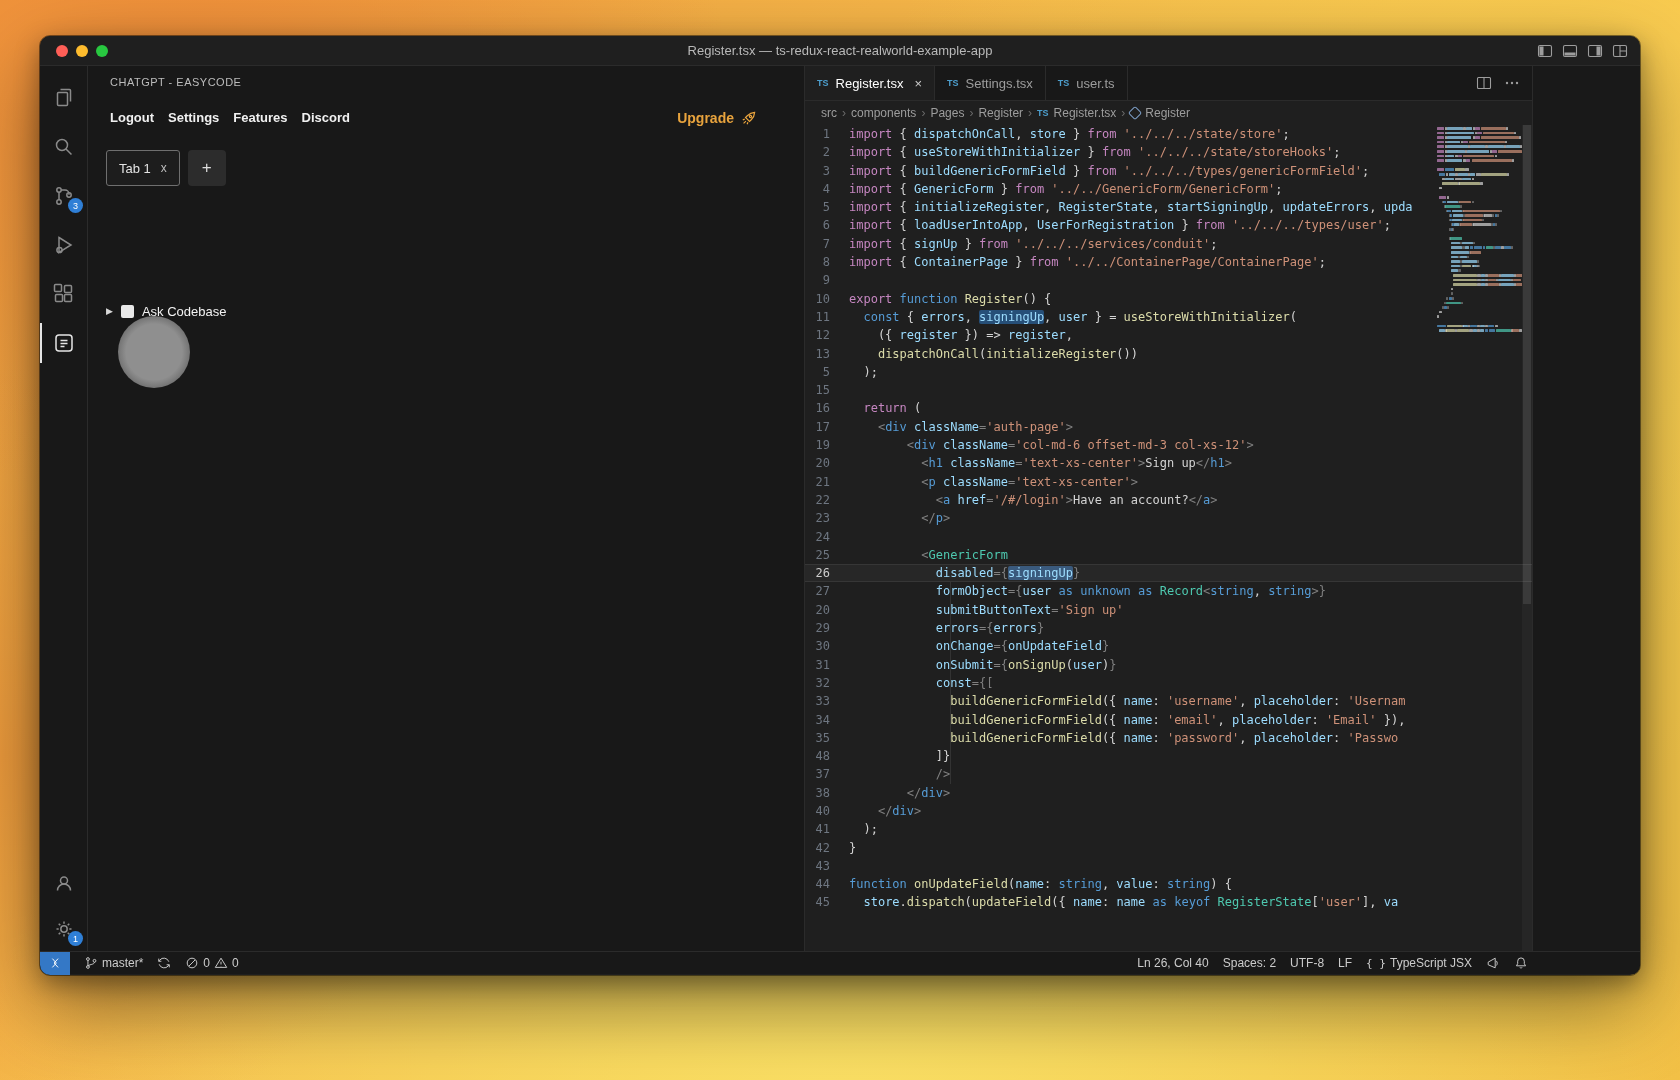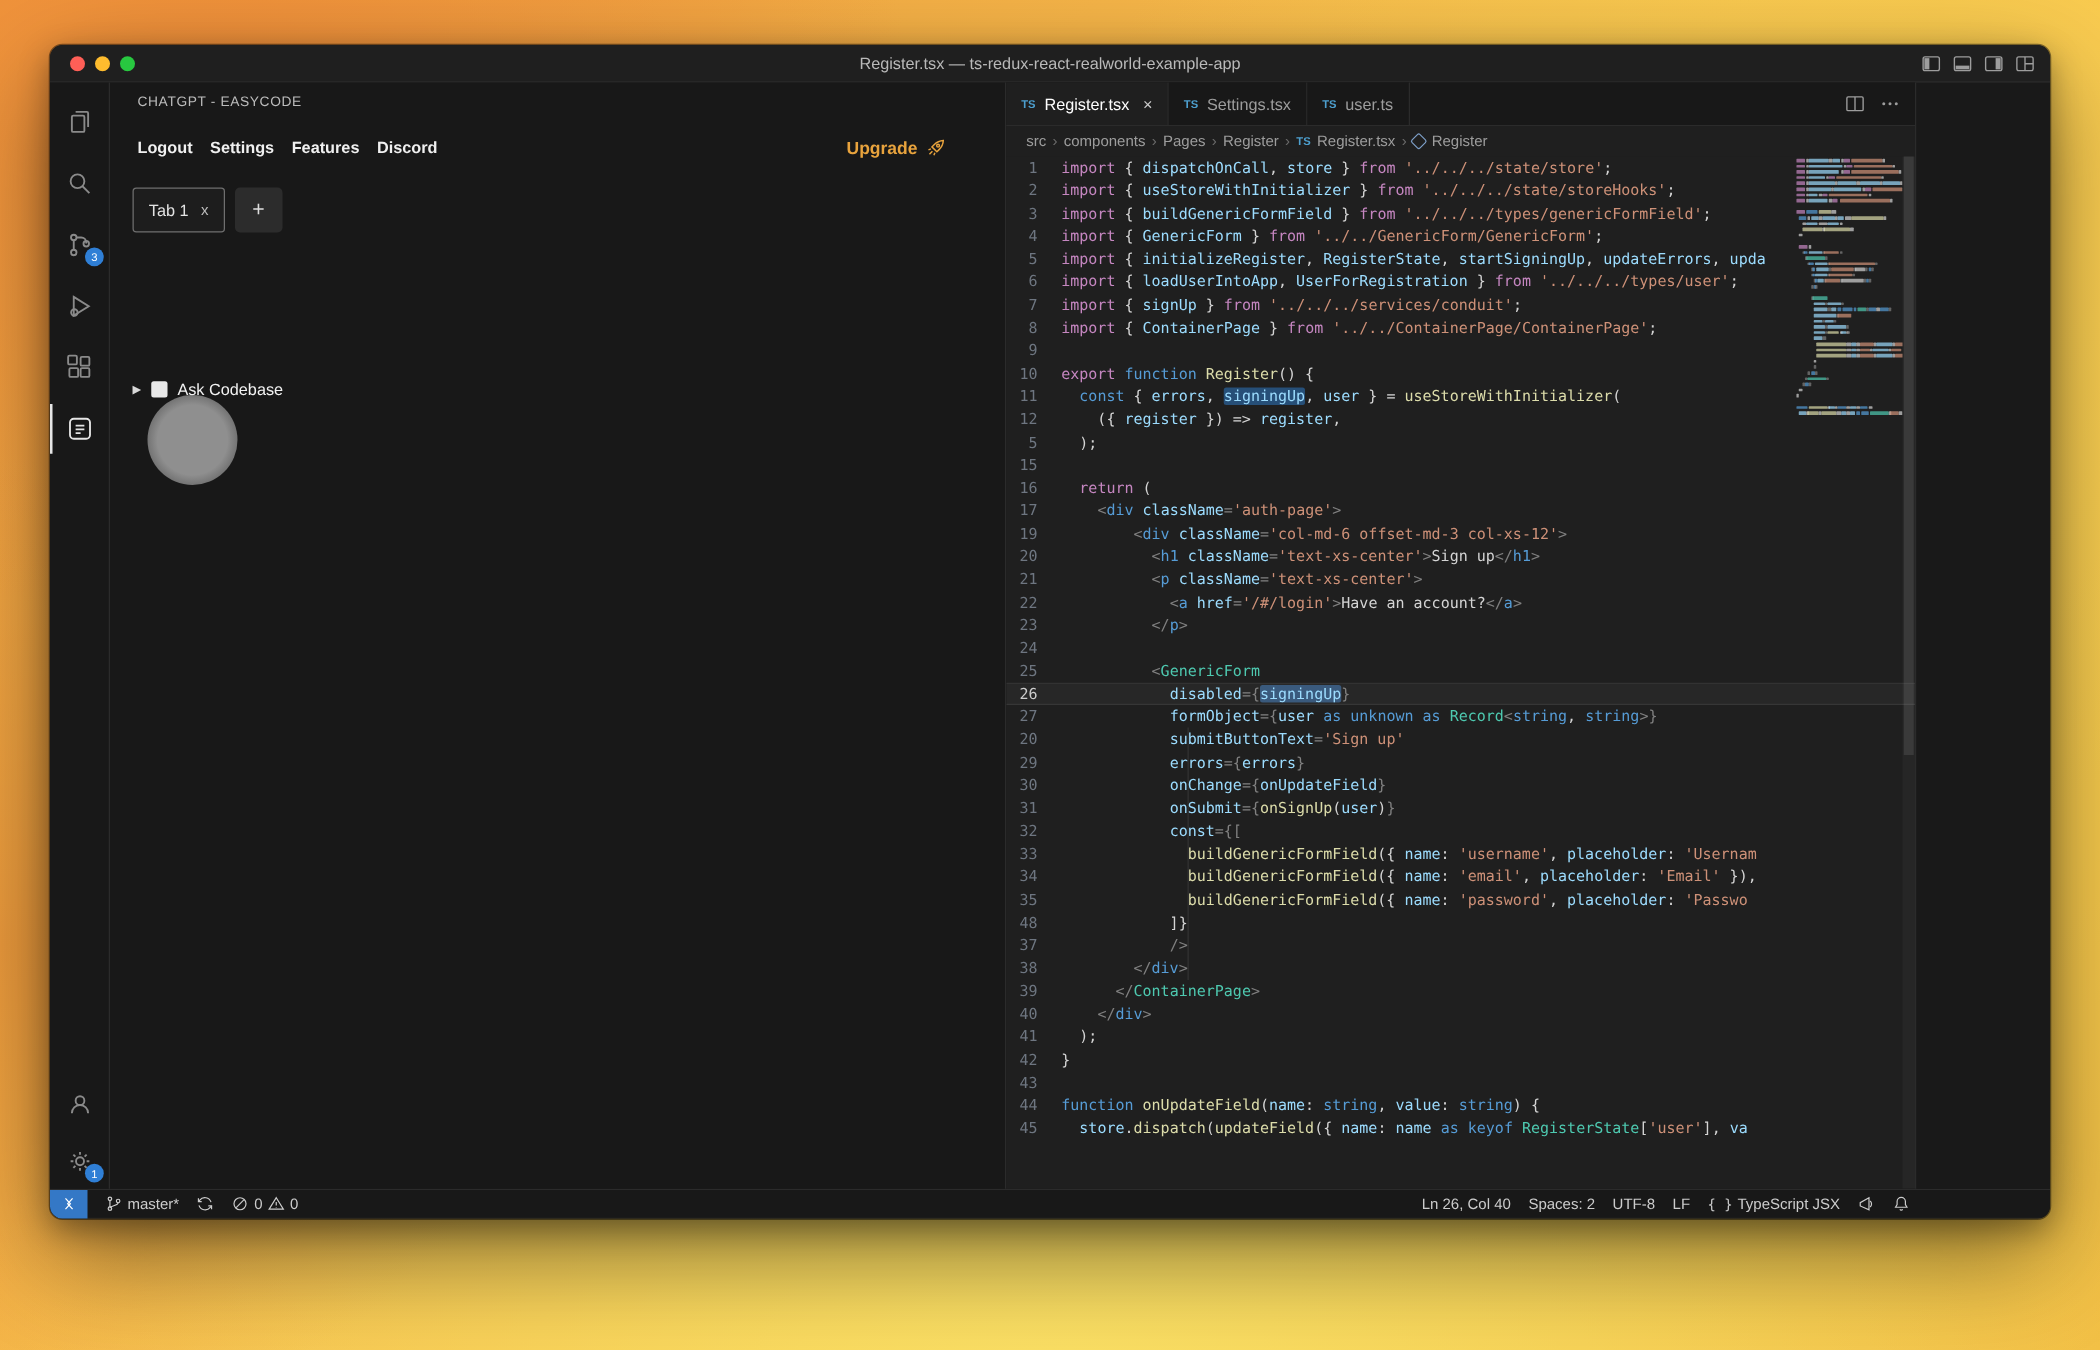--- a/index.html
+++ b/index.html
@@ -302,20 +302,21 @@
               <div class="code-line"><span class="ln">3</span><span class="lc"><span style="color: rgb(197, 134, 192);">import</span><span style="color: rgb(212, 212, 212);"> { </span><span style="color: rgb(156, 220, 254);">buildGenericFormField</span><span style="color: rgb(212, 212, 212);"> } </span><span style="color: rgb(197, 134, 192);">from</span><span style="color: rgb(212, 212, 212);"> </span><span style="color: rgb(206, 145, 120);">'../../../types/genericFormField'</span><span style="color: rgb(212, 212, 212);">;</span></span></div>
               <div class="code-line"><span class="ln">4</span><span class="lc"><span style="color: rgb(197, 134, 192);">import</span><span style="color: rgb(212, 212, 212);"> { </span><span style="color: rgb(156, 220, 254);">GenericForm</span><span style="color: rgb(212, 212, 212);"> } </span><span style="color: rgb(197, 134, 192);">from</span><span style="color: rgb(212, 212, 212);"> </span><span style="color: rgb(206, 145, 120);">'../../GenericForm/GenericForm'</span><span style="color: rgb(212, 212, 212);">;</span></span></div>
               <div class="code-line"><span class="ln">5</span><span class="lc"><span style="color: rgb(197, 134, 192);">import</span><span style="color: rgb(212, 212, 212);"> { </span><span style="color: rgb(156, 220, 254);">initializeRegister</span><span style="color: rgb(212, 212, 212);">, </span><span style="color: rgb(156, 220, 254);">RegisterState</span><span style="color: rgb(212, 212, 212);">, </span><span style="color: rgb(156, 220, 254);">startSigningUp</span><span style="color: rgb(212, 212, 212);">, </span><span style="color: rgb(156, 220, 254);">updateErrors</span><span style="color: rgb(212, 212, 212);">, </span><span style="color: rgb(156, 220, 254);">upda</span></span></div>
               <div class="code-line"><span class="ln">6</span><span class="lc"><span style="color: rgb(197, 134, 192);">import</span><span style="color: rgb(212, 212, 212);"> { </span><span style="color: rgb(156, 220, 254);">loadUserIntoApp</span><span style="color: rgb(212, 212, 212);">, </span><span style="color: rgb(156, 220, 254);">UserForRegistration</span><span style="color: rgb(212, 212, 212);"> } </span><span style="color: rgb(197, 134, 192);">from</span><span style="color: rgb(212, 212, 212);"> </span><span style="color: rgb(206, 145, 120);">'../../../types/user'</span><span style="color: rgb(212, 212, 212);">;</span></span></div>
               <div class="code-line"><span class="ln">7</span><span class="lc"><span style="color: rgb(197, 134, 192);">import</span><span style="color: rgb(212, 212, 212);"> { </span><span style="color: rgb(156, 220, 254);">signUp</span><span style="color: rgb(212, 212, 212);"> } </span><span style="color: rgb(197, 134, 192);">from</span><span style="color: rgb(212, 212, 212);"> </span><span style="color: rgb(206, 145, 120);">'../../../services/conduit'</span><span style="color: rgb(212, 212, 212);">;</span></span></div>
               <div class="code-line"><span class="ln">8</span><span class="lc"><span style="color: rgb(197, 134, 192);">import</span><span style="color: rgb(212, 212, 212);"> { </span><span style="color: rgb(156, 220, 254);">ContainerPage</span><span style="color: rgb(212, 212, 212);"> } </span><span style="color: rgb(197, 134, 192);">from</span><span style="color: rgb(212, 212, 212);"> </span><span style="color: rgb(206, 145, 120);">'../../ContainerPage/ContainerPage'</span><span style="color: rgb(212, 212, 212);">;</span></span></div>
               <div class="code-line"><span class="ln">9</span><span class="lc"></span></div>
               <div class="code-line"><span class="ln">10</span><span class="lc"><span style="color: rgb(197, 134, 192);">export</span><span style="color: rgb(212, 212, 212);"> </span><span style="color: rgb(86, 156, 214);">function</span><span style="color: rgb(212, 212, 212);"> </span><span style="color: rgb(220, 220, 170);">Register</span><span style="color: rgb(212, 212, 212);">() {</span></span></div>
               <div class="code-line"><span class="ln">11</span><span class="lc"><span style="color: rgb(212, 212, 212);">  </span><span style="color: rgb(86, 156, 214);">const</span><span style="color: rgb(212, 212, 212);"> { </span><span style="color: rgb(156, 220, 254);">errors</span><span style="color: rgb(212, 212, 212);">, </span><span class="sel-hl" style="color: rgb(156, 220, 254);">signingUp</span><span style="color: rgb(212, 212, 212);">, </span><span style="color: rgb(156, 220, 254);">user</span><span style="color: rgb(212, 212, 212);"> } = </span><span style="color: rgb(220, 220, 170);">useStoreWithInitializer</span><span style="color: rgb(212, 212, 212);">(</span></span></div>
               <div class="code-line"><span class="ln">12</span><span class="lc"><span style="color: rgb(212, 212, 212);">    ({ </span><span style="color: rgb(156, 220, 254);">register</span><span style="color: rgb(212, 212, 212);"> }) =&gt; </span><span style="color: rgb(156, 220, 254);">register</span><span style="color: rgb(212, 212, 212);">,</span></span></div>
+              <div class="code-line"><span class="ln">13</span><span class="lc"><span style="color: rgb(212, 212, 212);">    </span><span style="color: rgb(220, 220, 170);">dispatchOnCall</span><span style="color: rgb(212, 212, 212);">(</span><span style="color: rgb(220, 220, 170);">initializeRegister</span><span style="color: rgb(212, 212, 212);">())</span></span></div>
               <div class="code-line"><span class="ln">5</span><span class="lc"><span style="color: rgb(212, 212, 212);">  );</span></span></div>
               <div class="code-line"><span class="ln">15</span><span class="lc"></span></div>
               <div class="code-line"><span class="ln">16</span><span class="lc"><span style="color: rgb(212, 212, 212);">  </span><span style="color: rgb(197, 134, 192);">return</span><span style="color: rgb(212, 212, 212);"> (</span></span></div>
               <div class="code-line"><span class="ln">17</span><span class="lc"><span style="color: rgb(212, 212, 212);">    </span><span style="color: rgb(128, 128, 128);">&lt;</span><span style="color: rgb(86, 156, 214);">div</span><span style="color: rgb(212, 212, 212);"> </span><span style="color: rgb(156, 220, 254);">className</span><span style="color: rgb(128, 128, 128);">=</span><span style="color: rgb(206, 145, 120);">'auth-page'</span><span style="color: rgb(128, 128, 128);">&gt;</span></span></div>
               <div class="code-line"><span class="ln">19</span><span class="lc"><span style="color: rgb(212, 212, 212);">        </span><span style="color: rgb(128, 128, 128);">&lt;</span><span style="color: rgb(86, 156, 214);">div</span><span style="color: rgb(212, 212, 212);"> </span><span style="color: rgb(156, 220, 254);">className</span><span style="color: rgb(128, 128, 128);">=</span><span style="color: rgb(206, 145, 120);">'col-md-6 offset-md-3 col-xs-12'</span><span style="color: rgb(128, 128, 128);">&gt;</span></span></div>
               <div class="code-line"><span class="ln">20</span><span class="lc"><span style="color: rgb(212, 212, 212);">          </span><span style="color: rgb(128, 128, 128);">&lt;</span><span style="color: rgb(86, 156, 214);">h1</span><span style="color: rgb(212, 212, 212);"> </span><span style="color: rgb(156, 220, 254);">className</span><span style="color: rgb(128, 128, 128);">=</span><span style="color: rgb(206, 145, 120);">'text-xs-center'</span><span style="color: rgb(128, 128, 128);">&gt;</span><span style="color: rgb(212, 212, 212);">Sign up</span><span style="color: rgb(128, 128, 128);">&lt;/</span><span style="color: rgb(86, 156, 214);">h1</span><span style="color: rgb(128, 128, 128);">&gt;</span></span></div>
               <div class="code-line"><span class="ln">21</span><span class="lc"><span style="color: rgb(212, 212, 212);">          </span><span style="color: rgb(128, 128, 128);">&lt;</span><span style="color: rgb(86, 156, 214);">p</span><span style="color: rgb(212, 212, 212);"> </span><span style="color: rgb(156, 220, 254);">className</span><span style="color: rgb(128, 128, 128);">=</span><span style="color: rgb(206, 145, 120);">'text-xs-center'</span><span style="color: rgb(128, 128, 128);">&gt;</span></span></div>
               <div class="code-line"><span class="ln">22</span><span class="lc"><span style="color: rgb(212, 212, 212);">            </span><span style="color: rgb(128, 128, 128);">&lt;</span><span style="color: rgb(86, 156, 214);">a</span><span style="color: rgb(212, 212, 212);"> </span><span style="color: rgb(156, 220, 254);">href</span><span style="color: rgb(128, 128, 128);">=</span><span style="color: rgb(206, 145, 120);">'/#/login'</span><span style="color: rgb(128, 128, 128);">&gt;</span><span style="color: rgb(212, 212, 212);">Have an account?</span><span style="color: rgb(128, 128, 128);">&lt;/</span><span style="color: rgb(86, 156, 214);">a</span><span style="color: rgb(128, 128, 128);">&gt;</span></span></div>
               <div class="code-line"><span class="ln">23</span><span class="lc"><span style="color: rgb(212, 212, 212);">          </span><span style="color: rgb(128, 128, 128);">&lt;/</span><span style="color: rgb(86, 156, 214);">p</span><span style="color: rgb(128, 128, 128);">&gt;</span></span></div>
               <div class="code-line"><span class="ln">24</span><span class="lc"></span></div>
@@ -326,21 +327,20 @@
               <div class="code-line"><span class="ln">29</span><span class="lc"><span style="color: rgb(212, 212, 212);">            </span><span style="color: rgb(156, 220, 254);">errors</span><span style="color: rgb(128, 128, 128);">={</span><span style="color: rgb(156, 220, 254);">errors</span><span style="color: rgb(128, 128, 128);">}</span></span></div>
               <div class="code-line"><span class="ln">30</span><span class="lc"><span style="color: rgb(212, 212, 212);">            </span><span style="color: rgb(156, 220, 254);">onChange</span><span style="color: rgb(128, 128, 128);">={</span><span style="color: rgb(156, 220, 254);">onUpdateField</span><span style="color: rgb(128, 128, 128);">}</span></span></div>
               <div class="code-line"><span class="ln">31</span><span class="lc"><span style="color: rgb(212, 212, 212);">            </span><span style="color: rgb(156, 220, 254);">onSubmit</span><span style="color: rgb(128, 128, 128);">={</span><span style="color: rgb(220, 220, 170);">onSignUp</span><span style="color: rgb(212, 212, 212);">(</span><span style="color: rgb(156, 220, 254);">user</span><span style="color: rgb(212, 212, 212);">)</span><span style="color: rgb(128, 128, 128);">}</span></span></div>
               <div class="code-line"><span class="ln">32</span><span class="lc"><span style="color: rgb(212, 212, 212);">            </span><span style="color: rgb(156, 220, 254);">const</span><span style="color: rgb(128, 128, 128);">={[</span></span></div>
               <div class="code-line"><span class="ln">33</span><span class="lc"><span style="color: rgb(212, 212, 212);">              </span><span style="color: rgb(220, 220, 170);">buildGenericFormField</span><span style="color: rgb(212, 212, 212);">({ </span><span style="color: rgb(156, 220, 254);">name</span><span style="color: rgb(212, 212, 212);">: </span><span style="color: rgb(206, 145, 120);">'username'</span><span style="color: rgb(212, 212, 212);">, </span><span style="color: rgb(156, 220, 254);">placeholder</span><span style="color: rgb(212, 212, 212);">: </span><span style="color: rgb(206, 145, 120);">'Usernam</span></span></div>
               <div class="code-line"><span class="ln">34</span><span class="lc"><span style="color: rgb(212, 212, 212);">              </span><span style="color: rgb(220, 220, 170);">buildGenericFormField</span><span style="color: rgb(212, 212, 212);">({ </span><span style="color: rgb(156, 220, 254);">name</span><span style="color: rgb(212, 212, 212);">: </span><span style="color: rgb(206, 145, 120);">'email'</span><span style="color: rgb(212, 212, 212);">, </span><span style="color: rgb(156, 220, 254);">placeholder</span><span style="color: rgb(212, 212, 212);">: </span><span style="color: rgb(206, 145, 120);">'Email'</span><span style="color: rgb(212, 212, 212);"> }),</span></span></div>
               <div class="code-line"><span class="ln">35</span><span class="lc"><span style="color: rgb(212, 212, 212);">              </span><span style="color: rgb(220, 220, 170);">buildGenericFormField</span><span style="color: rgb(212, 212, 212);">({ </span><span style="color: rgb(156, 220, 254);">name</span><span style="color: rgb(212, 212, 212);">: </span><span style="color: rgb(206, 145, 120);">'password'</span><span style="color: rgb(212, 212, 212);">, </span><span style="color: rgb(156, 220, 254);">placeholder</span><span style="color: rgb(212, 212, 212);">: </span><span style="color: rgb(206, 145, 120);">'Passwo</span></span></div>
               <div class="code-line"><span class="ln">48</span><span class="lc"><span style="color: rgb(212, 212, 212);">            ]}</span></span></div>
               <div class="code-line"><span class="ln">37</span><span class="lc"><span style="color: rgb(212, 212, 212);">            </span><span style="color: rgb(128, 128, 128);">/&gt;</span></span></div>
               <div class="code-line"><span class="ln">38</span><span class="lc"><span style="color: rgb(212, 212, 212);">        </span><span style="color: rgb(128, 128, 128);">&lt;/</span><span style="color: rgb(86, 156, 214);">div</span><span style="color: rgb(128, 128, 128);">&gt;</span></span></div>
-              <div class="code-line"><span class="ln">39</span><span class="lc"><span style="color: rgb(212, 212, 212);">      </span><span style="color: rgb(128, 128, 128);">&lt;/</span><span style="color: rgb(78, 201, 176);">ContainerPage</span><span style="color: rgb(128, 128, 128);">&gt;</span></span></div>
               <div class="code-line"><span class="ln">40</span><span class="lc"><span style="color: rgb(212, 212, 212);">    </span><span style="color: rgb(128, 128, 128);">&lt;/</span><span style="color: rgb(86, 156, 214);">div</span><span style="color: rgb(128, 128, 128);">&gt;</span></span></div>
               <div class="code-line"><span class="ln">41</span><span class="lc"><span style="color: rgb(212, 212, 212);">  );</span></span></div>
               <div class="code-line"><span class="ln">42</span><span class="lc"><span style="color: rgb(212, 212, 212);">}</span></span></div>
               <div class="code-line"><span class="ln">43</span><span class="lc"></span></div>
               <div class="code-line"><span class="ln">44</span><span class="lc"><span style="color: rgb(86, 156, 214);">function</span><span style="color: rgb(212, 212, 212);"> </span><span style="color: rgb(220, 220, 170);">onUpdateField</span><span style="color: rgb(212, 212, 212);">(</span><span style="color: rgb(156, 220, 254);">name</span><span style="color: rgb(212, 212, 212);">: </span><span style="color: rgb(86, 156, 214);">string</span><span style="color: rgb(212, 212, 212);">, </span><span style="color: rgb(156, 220, 254);">value</span><span style="color: rgb(212, 212, 212);">: </span><span style="color: rgb(86, 156, 214);">string</span><span style="color: rgb(212, 212, 212);">) {</span></span></div>
               <div class="code-line"><span class="ln">45</span><span class="lc"><span style="color: rgb(212, 212, 212);">  </span><span style="color: rgb(156, 220, 254);">store</span><span style="color: rgb(212, 212, 212);">.</span><span style="color: rgb(220, 220, 170);">dispatch</span><span style="color: rgb(212, 212, 212);">(</span><span style="color: rgb(220, 220, 170);">updateField</span><span style="color: rgb(212, 212, 212);">({ </span><span style="color: rgb(156, 220, 254);">name</span><span style="color: rgb(212, 212, 212);">: </span><span style="color: rgb(156, 220, 254);">name</span><span style="color: rgb(212, 212, 212);"> </span><span style="color: rgb(86, 156, 214);">as</span><span style="color: rgb(212, 212, 212);"> </span><span style="color: rgb(86, 156, 214);">keyof</span><span style="color: rgb(212, 212, 212);"> </span><span style="color: rgb(78, 201, 176);">RegisterState</span><span style="color: rgb(212, 212, 212);">[</span><span style="color: rgb(206, 145, 120);">'user'</span><span style="color: rgb(212, 212, 212);">], </span><span style="color: rgb(156, 220, 254);">va</span></span></div>
             </div>
           <div class="indent-guide"></div>
           <div class="minimap">
             <div>

